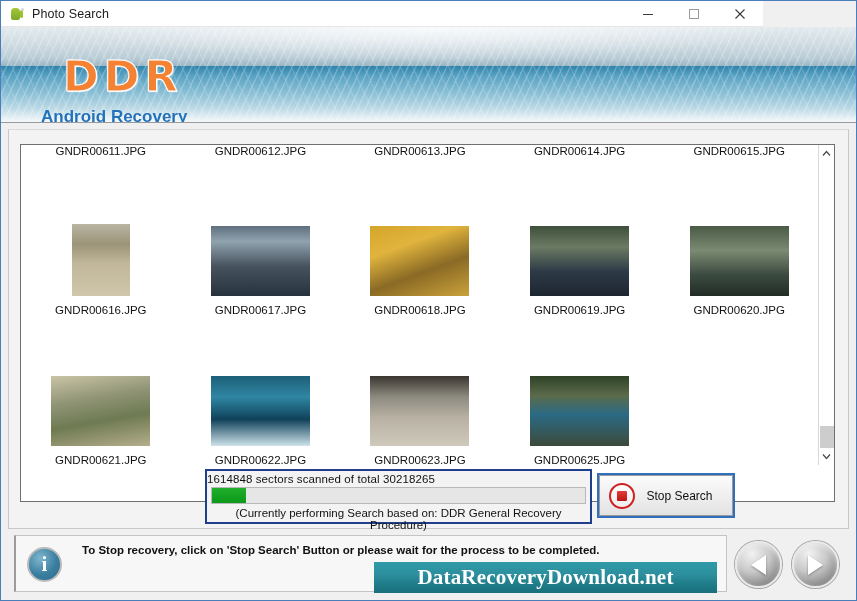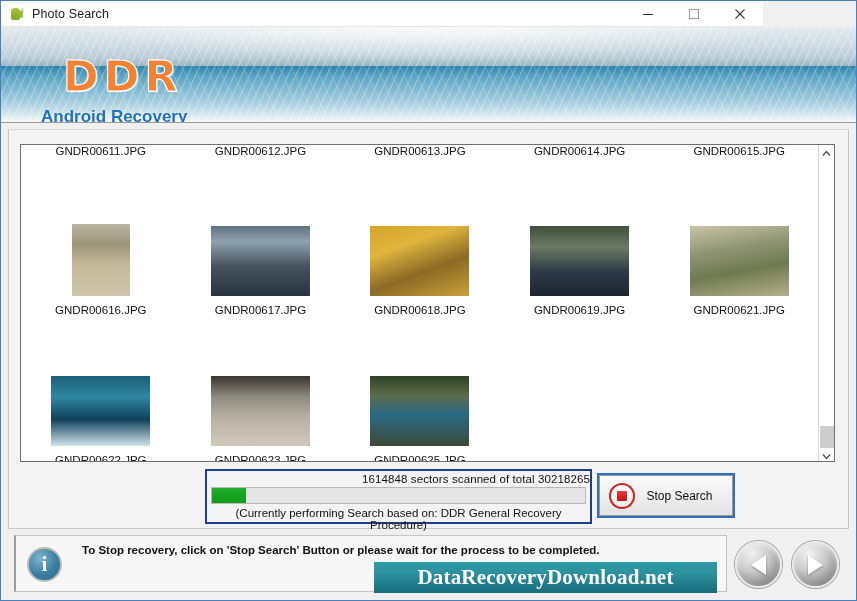--- a/index.html
+++ b/index.html
@@ -96,21 +96,21 @@
   
   .group-frame {
     position: absolute; left: 7px; top: 128px; width: 841px; height: 400px;
     background: #f3f3f3;
     border: 1px solid #c8c8c8;
     border-top-color: #d9d9d9;
   }
 
   
   .list-panel {
-    position: absolute; left: 19px; top: 143px; width: 815px; height: 318px;
+    position: absolute; left: 19px; top: 143px; width: 815px; height: 358px;
     background: #ffffff;
     border: 1px solid #6f6f6f;
     overflow: hidden;
   }
   .list-inner {
     position: absolute; left: 0; top: 0; width: 798px; height: 320px;
     overflow: hidden;
   }
   .grid {
     display: grid;
@@ -151,21 +151,21 @@
     background: #cdcdcd;
   }
 
   
   .progress-box {
     position: absolute; left: 204px; top: 468px; width: 387px; height: 55px;
     background: #f3f3f3;
     border: 2px solid #1f3e8c;
   }
   .progress-label {
-    text-align: right; font-size: 11.5px; color: #121212;
+    text-align: left; font-size: 11.5px; color: #121212;
     padding-top: 2px; letter-spacing: .1px;
   }
   .progress-track {
     margin: 2px 4px 0 4px; height: 17px;
     background: #e6e6e6; border: 1px solid #b8b8b8;
     position: relative; overflow: hidden;
   }
   .progress-fill {
     position: absolute; left: 0; top: 0; bottom: 0; width: 9%;
     background: linear-gradient(180deg,#1faf2b 0%,#15a321 50%,#0e9a1c 100%);
@@ -326,20 +326,24 @@
           <div class="cap">GNDR00617.JPG</div>
         </div>
         <div class="cell">
           <div class="thumb" style="background-image:linear-gradient(160deg,#d6a52a 0%,#e0b43d 30%,#8a6a25 62%,#caa23a 100%);"></div>
           <div class="cap">GNDR00618.JPG</div>
         </div>
         <div class="cell">
           <div class="thumb" style="background-image:linear-gradient(180deg,#3e4f3b 0%,#6b7a63 30%,#2d3a47 65%,#1d2630 100%);"></div>
           <div class="cap">GNDR00619.JPG</div>
         </div>
+        <div class="cell">
+          <div class="thumb" style="background-image:linear-gradient(180deg,#4a5a45 0%,#7b8a72 35%,#3b4a40 70%,#222c26 100%);"></div>
+          <div class="cap">GNDR00620.JPG</div>
+        </div>
 
         <div class="cell">
           <div class="thumb" style="background-image:linear-gradient(170deg,#c9c4a6 0%,#8e9374 35%,#6e7a52 62%,#b5ae8c 100%);"></div>
           <div class="cap">GNDR00621.JPG</div>
         </div>
         <div class="cell">
           <div class="thumb" style="background-image:linear-gradient(180deg,#1d5f78 0%,#2f86a3 30%,#10415a 62%,#cfe3ea 100%);"></div>
           <div class="cap">GNDR00622.JPG</div>
         </div>
         <div class="cell">

